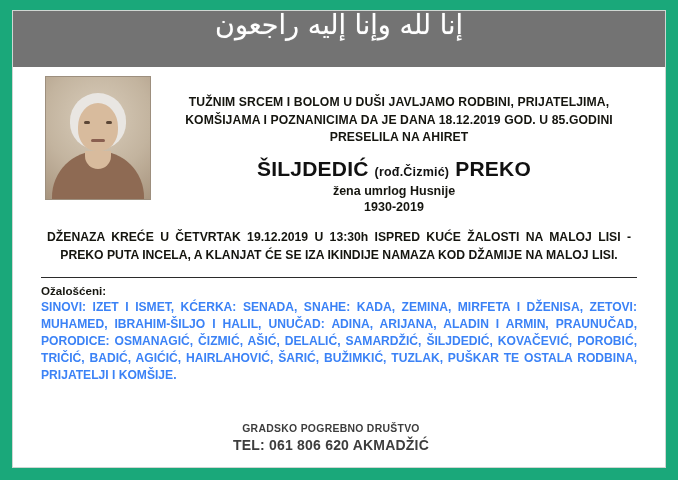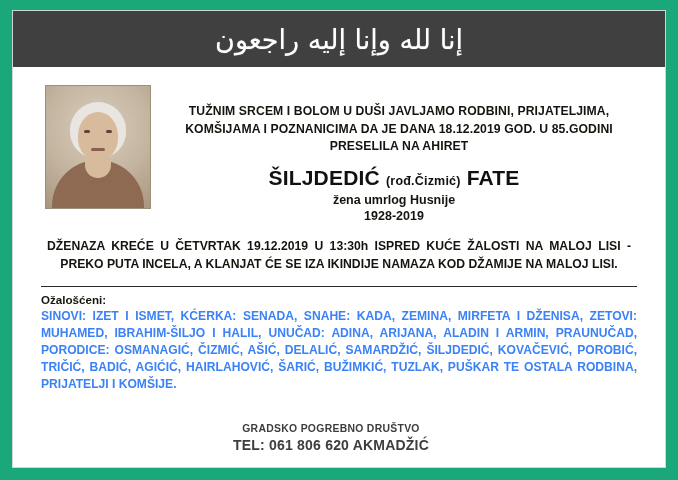--- a/index.html
+++ b/index.html
@@ -33,26 +33,25 @@
     border: 1px solid #cfd6d2;
     padding: 6px 10px 8px 10px;
     display: flex;
     flex-direction: column;
     align-items: center;
   }
 
   
   .basmala-band {
     width: 100%;
-    background: #404040;
+    background: #737373;
     height: 56px;
     display: flex;
-    align-items: center;
     justify-content: center;
-    margin: -6px -10px 12px -10px;
+    margin: -6px -10px 3px -10px;
     padding: 0 10px;
     box-sizing: content-box;
   }
 
   .basmala {
     color: #ffffff;
     font-family: "DejaVu Sans", sans-serif;
     font-size: 27px;
     letter-spacing: 1px;
     direction: rtl;
@@ -267,25 +266,25 @@
         <div class="p-eye-l"></div>
         <div class="p-eye-r"></div>
         <div class="p-mouth"></div>
       </div>
 
       <p class="intro">TUŽNIM SRCEM I BOLOM U DUŠI JAVLJAMO RODBINI, PRIJATELJIMA, KOMŠIJAMA I POZNANICIMA DA JE DANA 18.12.2019 GOD. U 85.GODINI PRESELILA NA AHIRET</p>
 
       <div class="name-line">
         <span>ŠILJDEDIĆ</span>
         <span class="maiden">(rođ.Čizmić)</span>
-        <span>FATE</span>
+        <span>PREKO</span>
       </div>
 
       <div class="subname">žena umrlog Husnije</div>
-      <div class="years">1928-2019</div>
+      <div class="years">1930-2019</div>
 
       <p class="funeral">DŽENAZA KREĆE U ČETVRTAK 19.12.2019 U 13:30h ISPRED KUĆE ŽALOSTI NA MALOJ LISI - PREKO PUTA INCELA, A KLANJAT ĆE SE IZA IKINDIJE NAMAZA KOD DŽAMIJE NA MALOJ LISI.</p>
 
       <div class="divider"></div>
 
       <p class="mourners-label">Ožalošćeni:</p>
       <p class="mourners">SINOVI: IZET I ISMET, KĆERKA: SENADA, SNAHE: KADA, ZEMINA, MIRFETA I DŽENISA, ZETOVI: MUHAMED, IBRAHIM-ŠILJO I HALIL, UNUČAD: ADINA, ARIJANA, ALADIN I ARMIN, PRAUNUČAD, PORODICE: OSMANAGIĆ, ČIZMIĆ, AŠIĆ, DELALIĆ, SAMARDŽIĆ, ŠILJDEDIĆ, KOVAČEVIĆ, POROBIĆ, TRIČIĆ, BADIĆ, AGIĆIĆ, HAIRLAHOVIĆ, ŠARIĆ, BUŽIMKIĆ, TUZLAK, PUŠKAR TE OSTALA RODBINA, PRIJATELJI I KOMŠIJE.</p>
 
       <div class="footer">
         <p class="org">GRADSKO POGREBNO DRUŠTVO</p>

